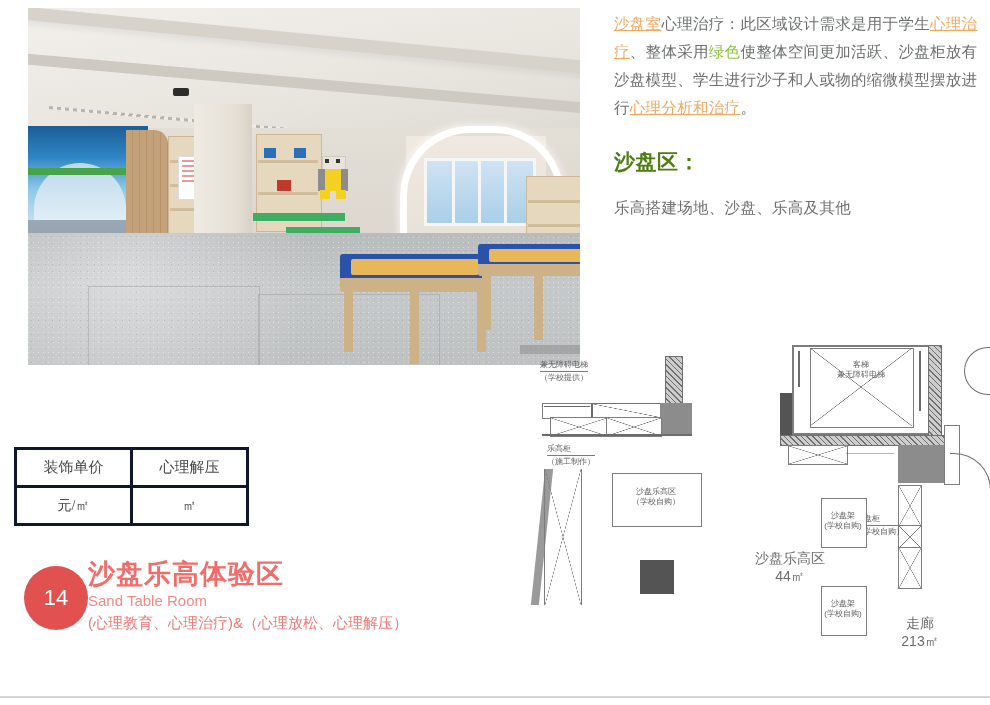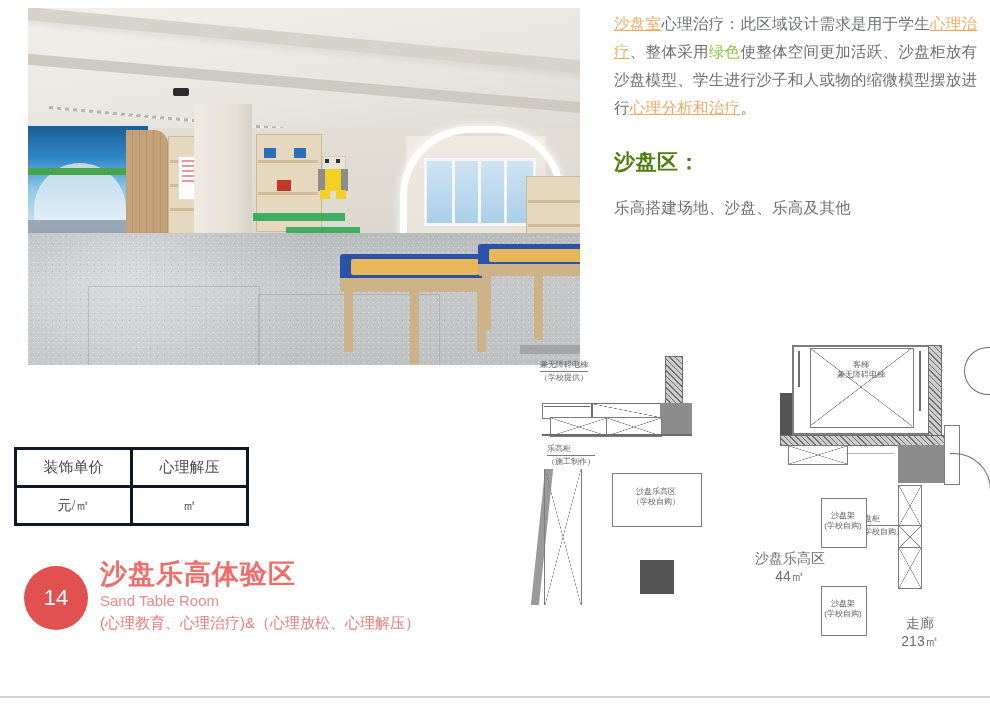--- a/index.html
+++ b/index.html
@@ -220,21 +220,21 @@
   }
   #index-badge {
     width: 64px; height: 64px; border-radius: 50%;
     background: #e0514f;
     color: #fff;
     display: flex; align-items: center; justify-content: center;
     font-size: 22px;
     flex: 0 0 auto;
     margin-top: 3px;
   }
-  #title-text { margin-left: 12px; }
+  #title-text { }
   #room-title-cn {
     font-size: 27px;
     color: #ef6e6b;
     line-height: 32px;
     letter-spacing: 1px;
     font-weight: bold;
   }
   #room-title-en {
     font-size: 15px;
     color: #ef8b88;

